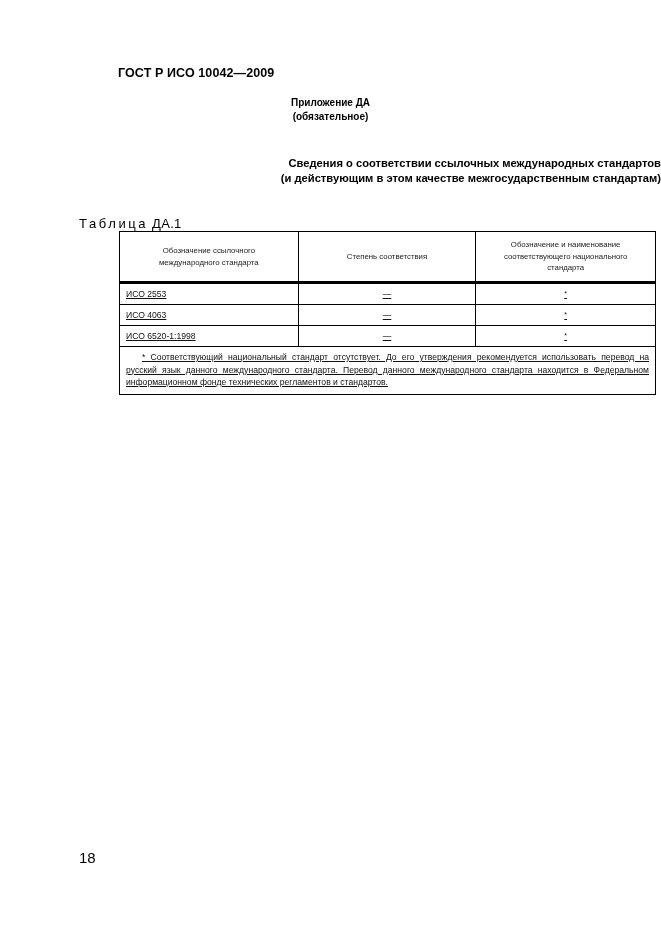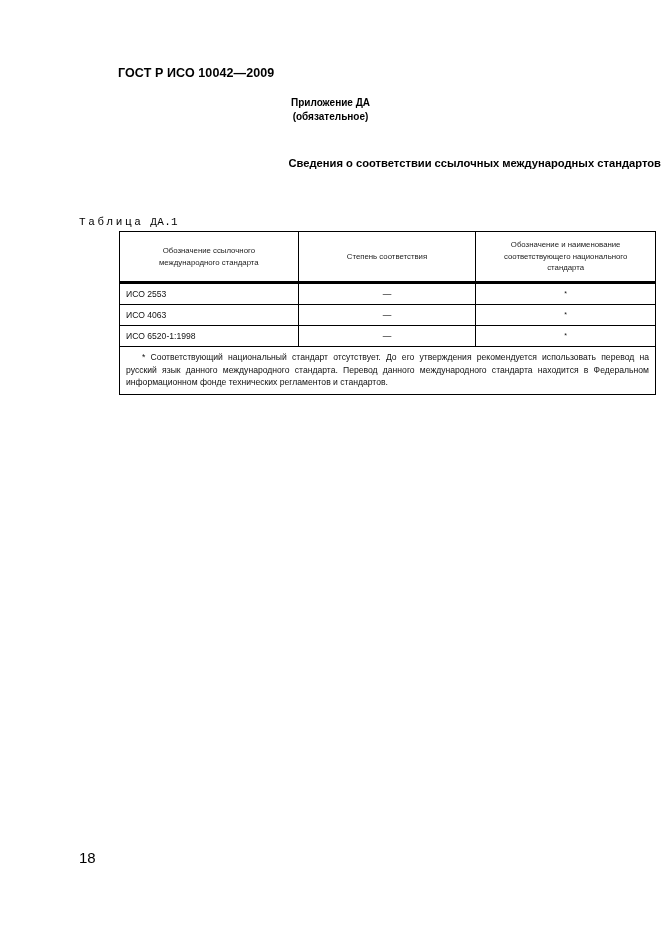--- a/index.html
+++ b/index.html
@@ -14,36 +14,36 @@
     .annex {
       position: absolute; left: 0; width: 661px; top: 96px;
       text-align: center; font-size: 10px; font-weight: bold; line-height: 14px;
     }
     .title {
       position: absolute; left: 0; width: 661px; top: 156px;
       text-align: right; font-size: 11.2px; font-weight: bold; line-height: 15px;
     }
     .table-label {
       position: absolute; left: 79px; top: 216px;
-      font-size: 11px; letter-spacing: 0.3px; font-family: Liberation Mono, monospace;
+      font-size: 13px; letter-spacing: 0.3px;
     }
     .table-label .spaced { letter-spacing: 2.6px; }
     table.da {
       position: absolute; left: 78px; top: 231px; width: 537px;
       border-collapse: collapse; font-size: 8.5px; margin-left: 41px;
     }
     table.da td, table.da th {
       border: 1.5px solid #000; padding: 0; font-weight: normal;
     }
     table.da th {
       height: 49px; text-align: center; vertical-align: middle; line-height: 11.5px;
       color: #222; font-size: 7.8px;
     }
     table.da thead tr th { border-bottom: 3px solid #000; }
-    table.da td { height: 20px; font-size: 8.6px; color: #111; }
+    table.da td { height: 20px; font-size: 8.6px; color: #111; text-decoration: underline; }
     td.c1 { padding-left: 6px !important; text-align: left; }
     td.c2, td.c3 { text-align: center; }
     td.foot {
       height: auto !important; padding: 4px 6px 5px 6px !important;
       font-size: 8.6px; line-height: 12.5px; text-align: justify;
     }
     .foot-text { text-indent: 16px; display: block; }
     .star { font-size: 7px; vertical-align: 1px; }
     .page-num {
       position: absolute; left: 79px; top: 849px; font-size: 15px;
@@ -54,20 +54,21 @@
 
 <div class="doc-id">ГОСТ Р ИСО 10042—2009</div>
 
 <div class="annex">
   <div>Приложение ДА</div>
   <div>(обязательное)</div>
 </div>
 
 <div class="title">
   <div>Сведения о соответствии ссылочных международных стандартов</div>
+  <div>(и действующим в этом качестве межгосударственным стандартам)</div>
 </div>
 
 <div class="table-label">
   <span class="spaced">Таблица</span>
   <span>ДА.1</span>
 </div>
 
 <table class="da">
   <colgroup>
     <col style="width:179px">

